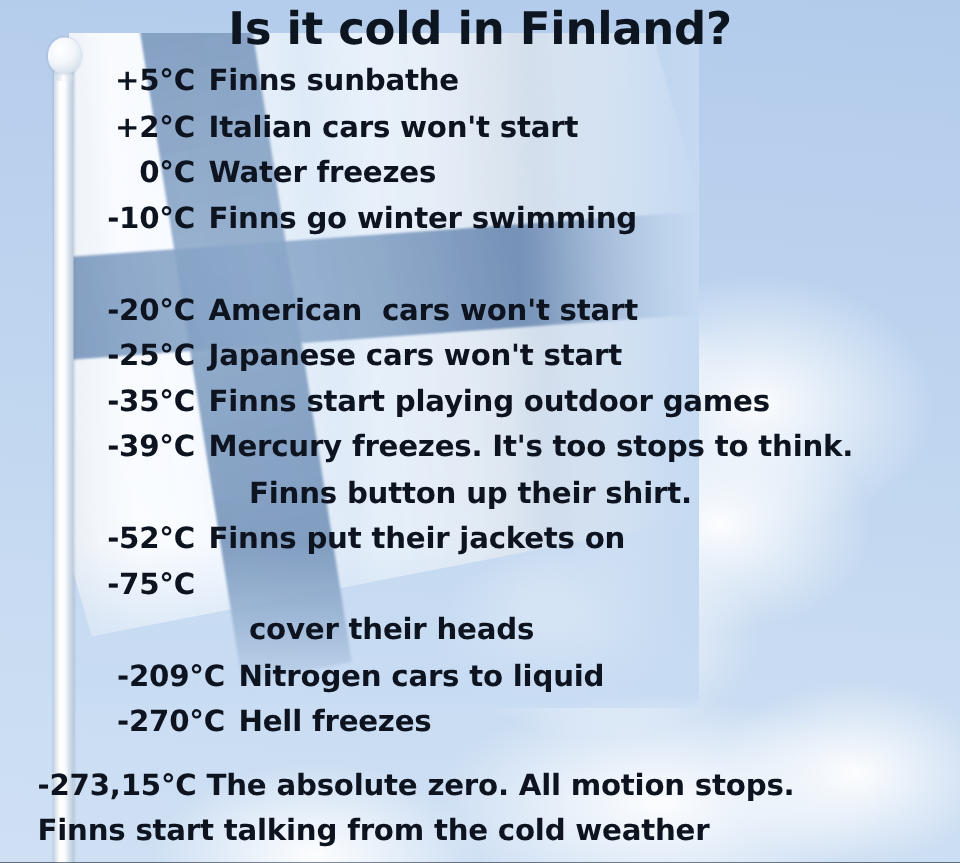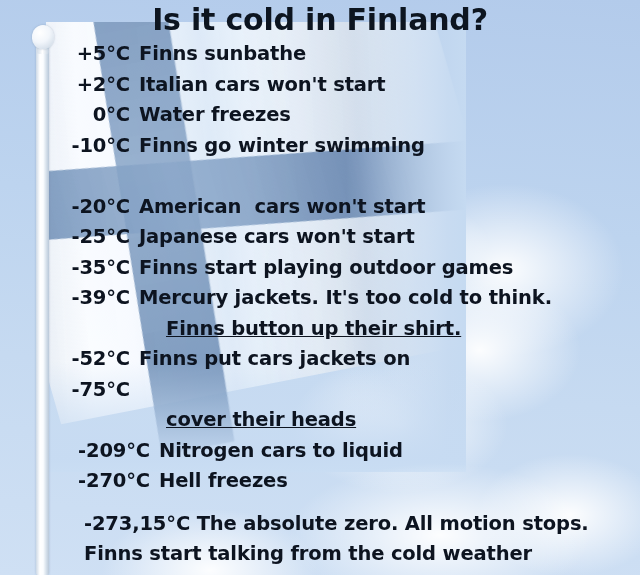--- a/index.html
+++ b/index.html
@@ -184,29 +184,29 @@
     width: 130px;
     flex: 0 0 130px;
     text-align: right;
     white-space: pre;
   }
   .desc {
     padding-left: 9px;
     white-space: pre;
   }
   .row.cont .temp { visibility: hidden; }
-  .row.cont .desc { padding-left: 36px; text-decoration: underline; }
+  .row.cont .desc { padding-left: 36px; }
   .row.wide .temp { width: 150px; flex: 0 0 150px; }
 
   
   .freeline {
     font-size: 19.5px;
     font-weight: bold;
     letter-spacing: -0.15px;
-    padding-left: 84px;
+    padding-left: 25px;
     height: 30.5px;
     white-space: pre;
   }
   .gap { height: 12px; }
 </style>
 </head>
 <body>
 
 <div id="meme">
 
@@ -264,29 +264,29 @@
         <div class="row">
           <span class="temp">-25°C</span>
           <span class="desc">Japanese cars won't start</span>
         </div>
         <div class="row">
           <span class="temp">-35°C</span>
           <span class="desc">Finns start playing outdoor games</span>
         </div>
         <div class="row">
           <span class="temp">-39°C</span>
-          <span class="desc">Mercury jackets. It's too cold to think.</span>
+          <span class="desc">Mercury freezes. It's too stops to think.</span>
         </div>
         <div class="row cont">
           <span class="temp"></span>
           <span class="desc">Finns button up their shirt.</span>
         </div>
         <div class="row">
           <span class="temp">-52°C</span>
-          <span class="desc">Finns put cars jackets on</span>
+          <span class="desc">Finns put their jackets on</span>
         </div>
         <div class="row">
           <span class="temp">-75°C</span>
         </div>
         <div class="row cont">
           <span class="temp"></span>
           <span class="desc">cover their heads</span>
         </div>
         <div class="row wide">
           <span class="temp">-209°C</span>

